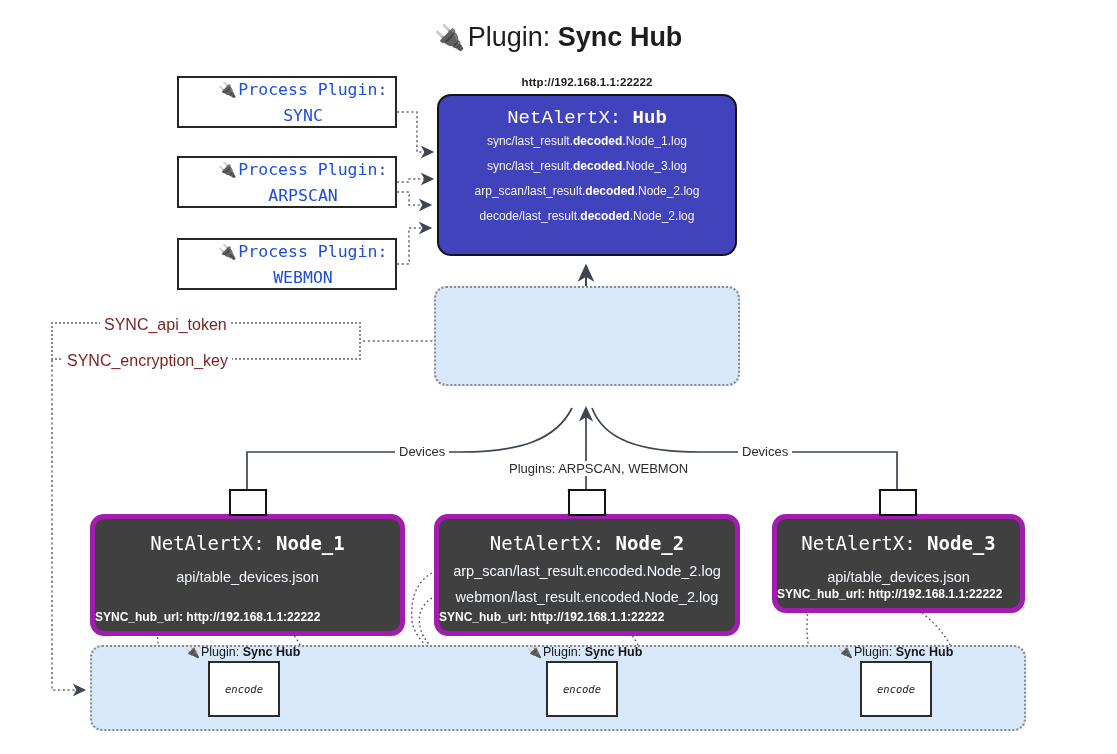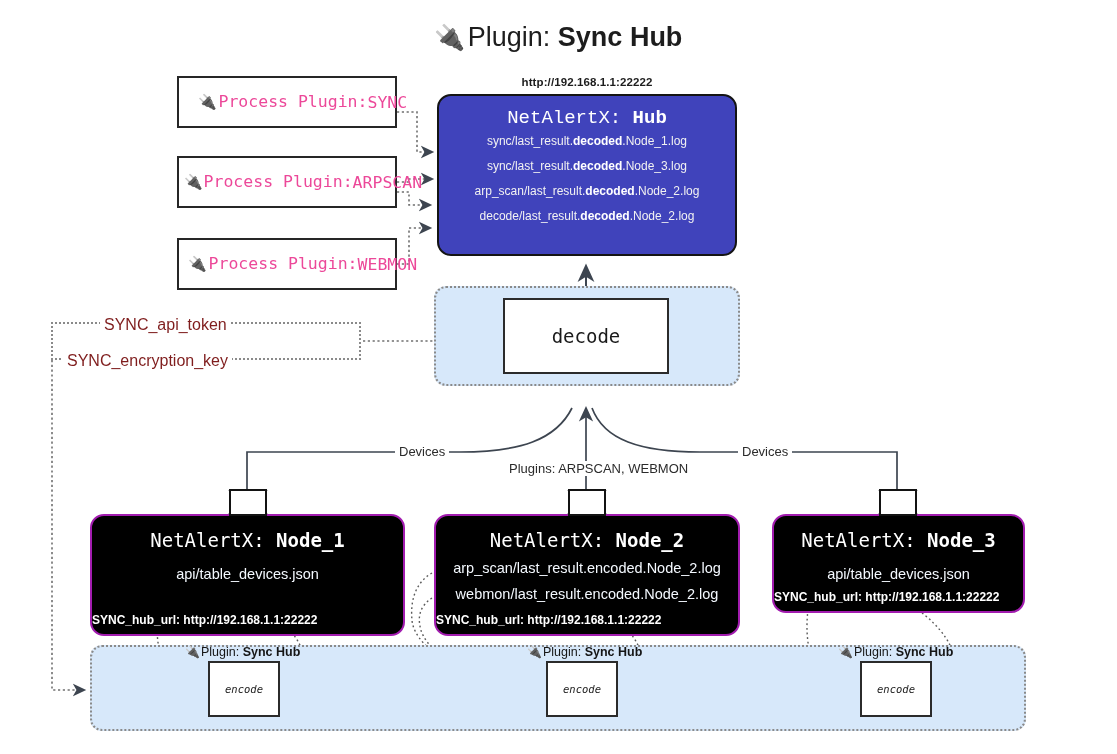--- a/index.html
+++ b/index.html
@@ -19,22 +19,22 @@
     position:absolute;left:0;top:18px;width:1117px;text-align:center;
     font-size:27px;line-height:38px;color:#1d1d1d;font-weight:400;
   }
   #title .plug{font-size:25px;display:inline-block;transform:rotate(0deg);margin-right:2px;}
   #title b{font-weight:bold;}
 
   
   .procbox{
     background:#ffffff;border:2px solid #262626;box-sizing:border-box;
     font-family:"DejaVu Sans Mono","Liberation Mono",monospace;
-    font-size:16.5px;line-height:25px;text-align:center;color:#ec4899;
-    display:flex;flex-direction:row;align-items:center;justify-content:center;padding-left:32px;
+    font-size:16.5px;line-height:25px;text-align:center;color:#1d4ed8;
+    display:flex;flex-direction:column;align-items:center;justify-content:center;padding-left:32px;
   }
   .procbox .l1{white-space:nowrap;}
   .procbox .l2{white-space:nowrap;}
   .procbox .plug{font-size:15px;margin-right:1px;}
 
   
   #hub{
     left:437px;top:94px;width:300px;height:162px;
     background:#4043bb;border:2px solid #141414;border-radius:14px;
     box-sizing:border-box;color:#ffffff;
@@ -72,21 +72,21 @@
   }
   .keylabel{
     position:absolute;background:#ffffff;padding:0 4px;
     font-size:16px;color:#7f1d1d;white-space:nowrap;
   }
   #keylabel1{left:100px;top:316px;}
   #keylabel2{left:63px;top:352px;}
 
   
   .nodebox{
-    background:#000000;border:2px solid #a21caf;border-radius:14px;box-sizing:border-box;
+    background:#404040;border:5px solid #a21caf;border-radius:14px;box-sizing:border-box;
     color:#ffffff;
   }
   .nodebox .ntitle{
     font-family:"DejaVu Sans Mono","Liberation Mono",monospace;
     font-size:19px;text-align:center;margin-top:13px;
   }
   .nodebox .ntitle b{font-weight:bold;}
   .nodebox .nline{
     font-size:14.5px;line-height:26px;text-align:center;white-space:nowrap;color:#f4f9ff;
   }
@@ -218,21 +218,20 @@
       <span>NetAlertX:</span>
       <b>Hub</b>
     </div>
     <div class="logline"><span>sync/last_result.</span><b>decoded</b><span>.Node_1.log</span></div>
     <div class="logline"><span>sync/last_result.</span><b>decoded</b><span>.Node_3.log</span></div>
     <div class="logline"><span>arp_scan/last_result.</span><b>decoded</b><span>.Node_2.log</span></div>
     <div class="logline"><span>decode/last_result.</span><b>decoded</b><span>.Node_2.log</span></div>
   </div>
 
   <div class="node" id="decodegroup"></div>
-  <div class="node" id="decodebox">decode</div>
 
   <div class="node" id="keybox"></div>
   <div class="keylabel" id="keylabel1">SYNC_api_token</div>
   <div class="keylabel" id="keylabel2">SYNC_encryption_key</div>
 
   <div class="edgelabel" style="left:395px;top:444px;">Devices</div>
   <div class="edgelabel" style="left:505px;top:461px;">Plugins: ARPSCAN, WEBMON</div>
   <div class="edgelabel" style="left:738px;top:444px;">Devices</div>
 
   <div class="env" style="left:229px;top:489px;"></div>

